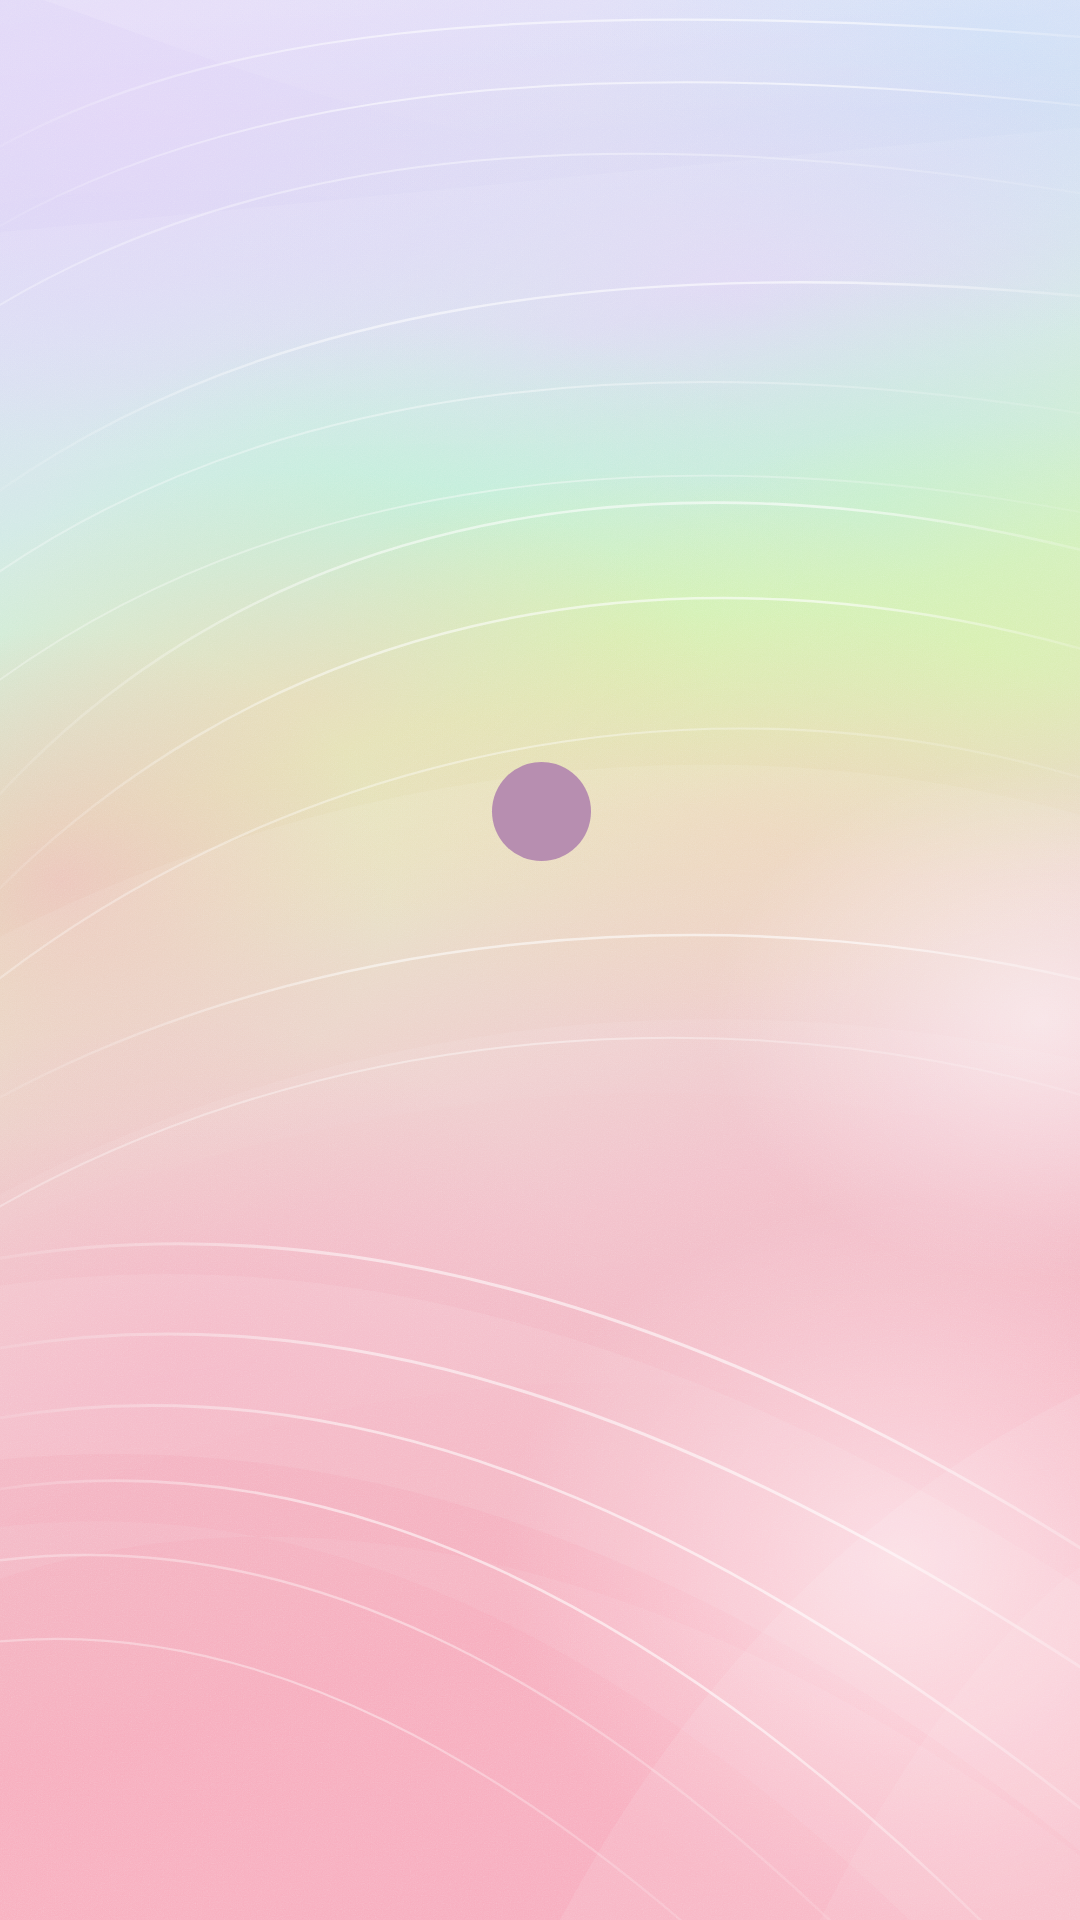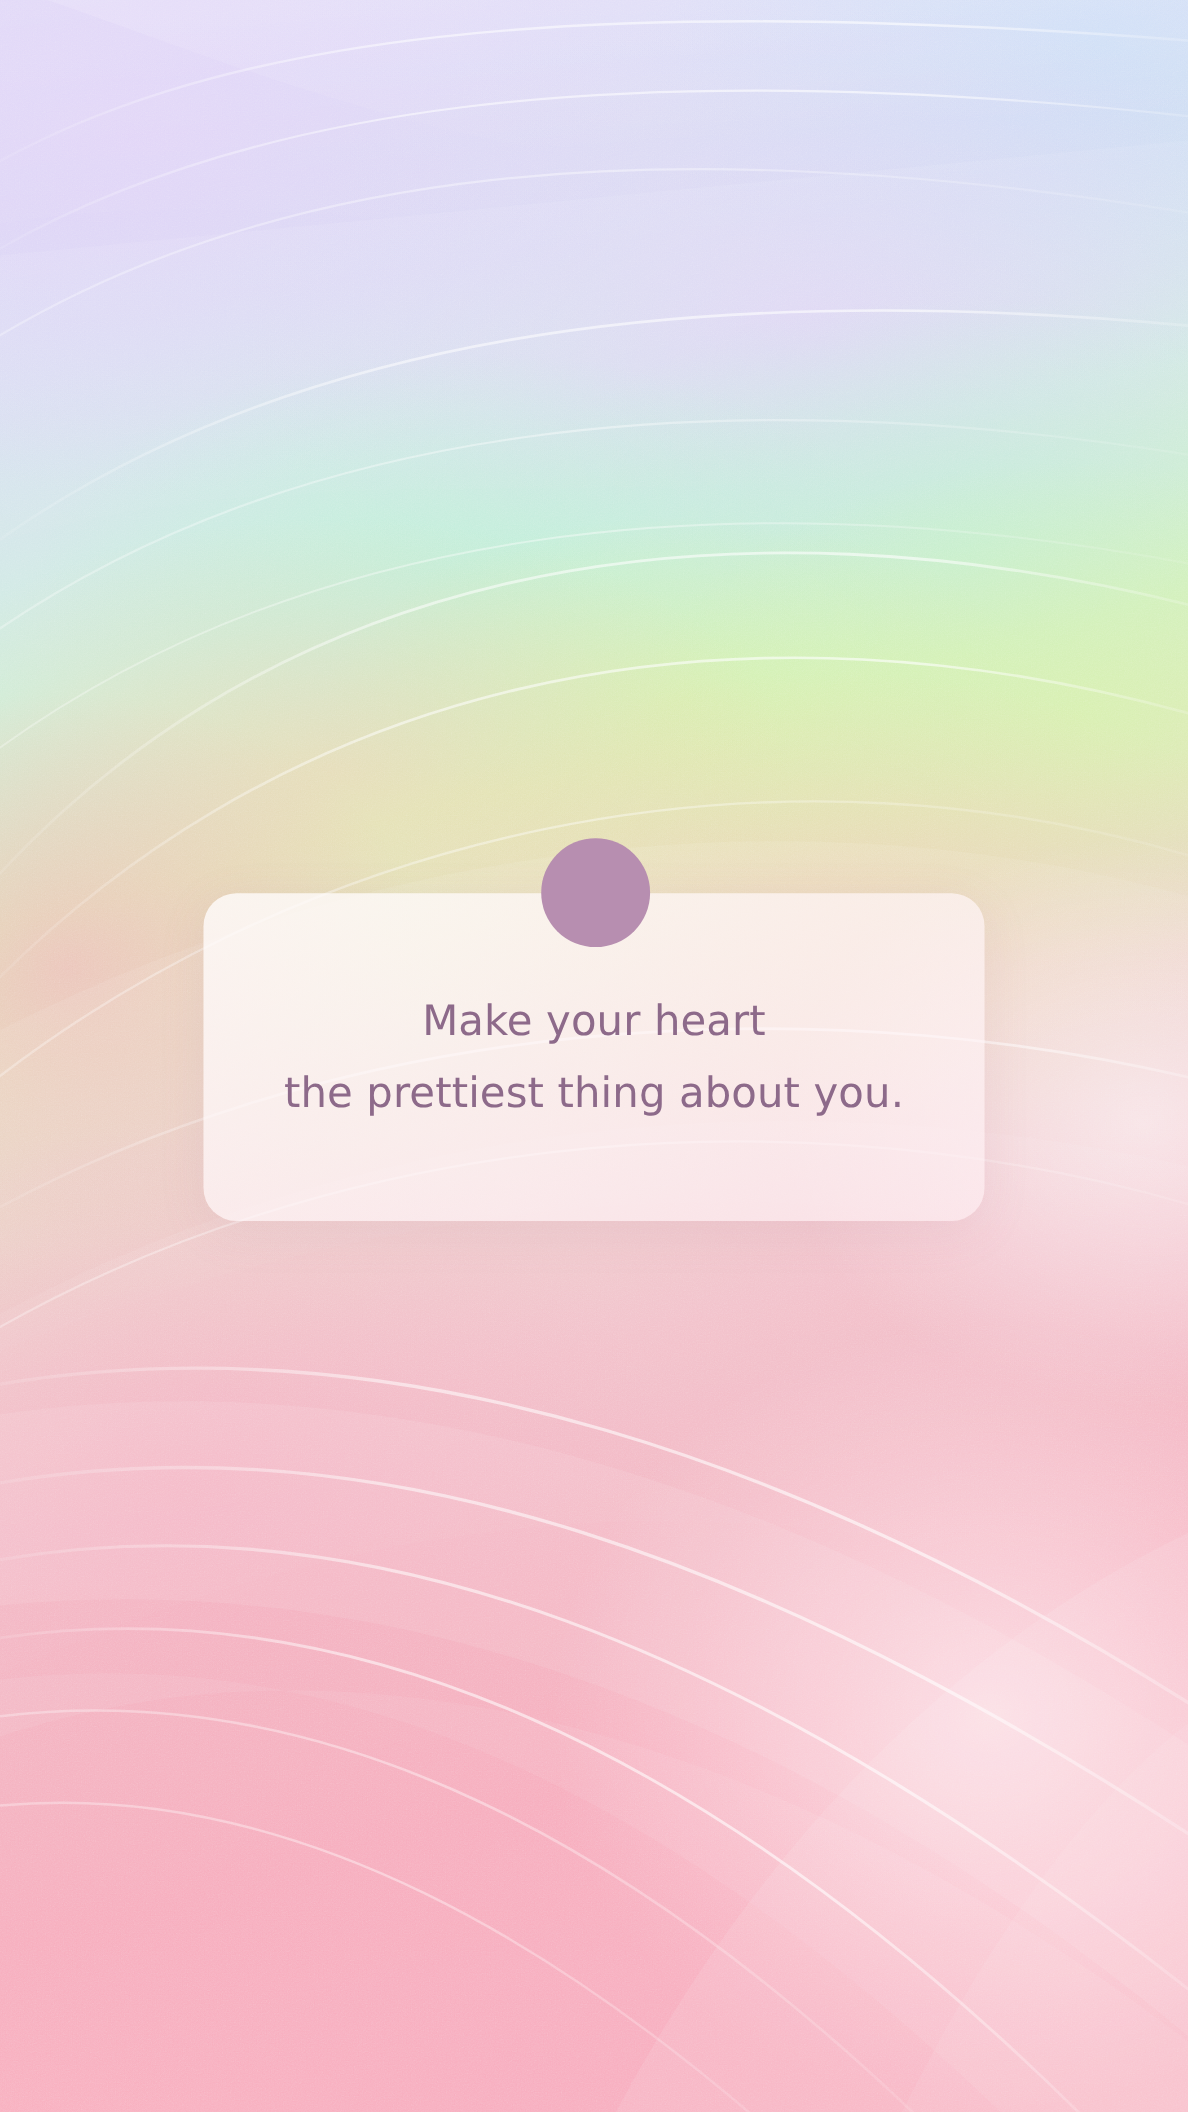--- a/index.html
+++ b/index.html
@@ -194,20 +194,16 @@
   <svg id="grain" viewBox="0 0 1080 1920" preserveAspectRatio="none">
     <defs>
       <filter id="noiseFilter" x="0" y="0" width="100%" height="100%">
         <feTurbulence type="fractalNoise" baseFrequency="0.85" numOctaves="3" stitchTiles="stitch"></feTurbulence>
         <feColorMatrix type="saturate" values="0"></feColorMatrix>
       </filter>
     </defs>
     <rect x="0" y="0" width="1080" height="1920" filter="url(#noiseFilter)"></rect>
   </svg>
 
-  <div id="quote-card" style="border-radius: 30px;">
-    <div id="quote-line-1" style="color: rgb(141, 106, 138);">Make your heart</div>
-    <div id="quote-line-2" style="color: rgb(141, 106, 138);">the prettiest thing about you.</div>
-  </div>
 
   <div id="accent-circle" style="background: rgb(183, 142, 176); width: 99px; height: 99px;"></div>
 
 </div>
 
 </body></html>

